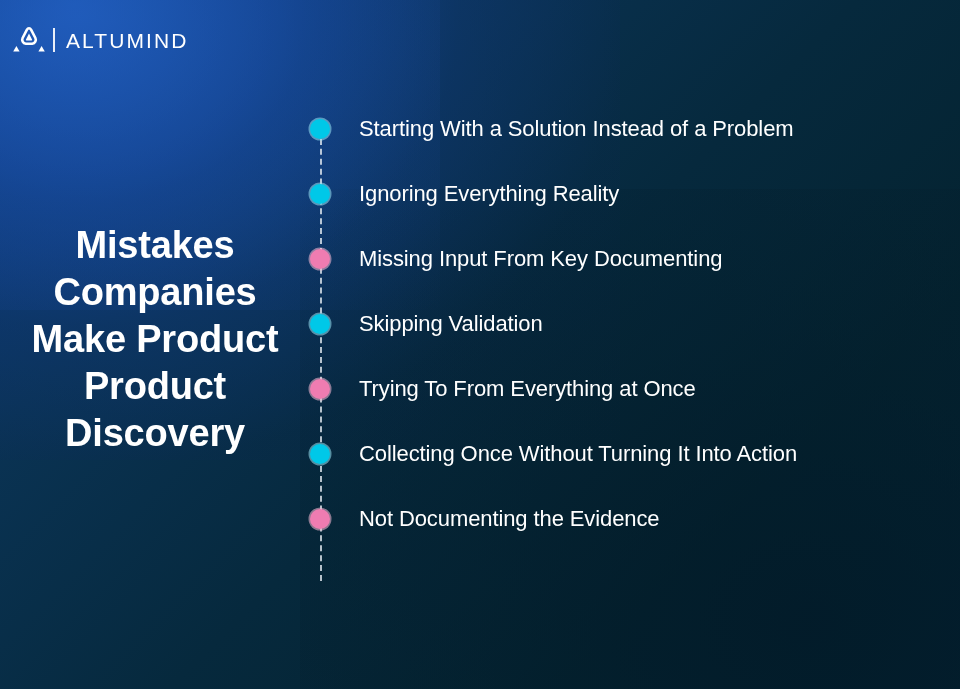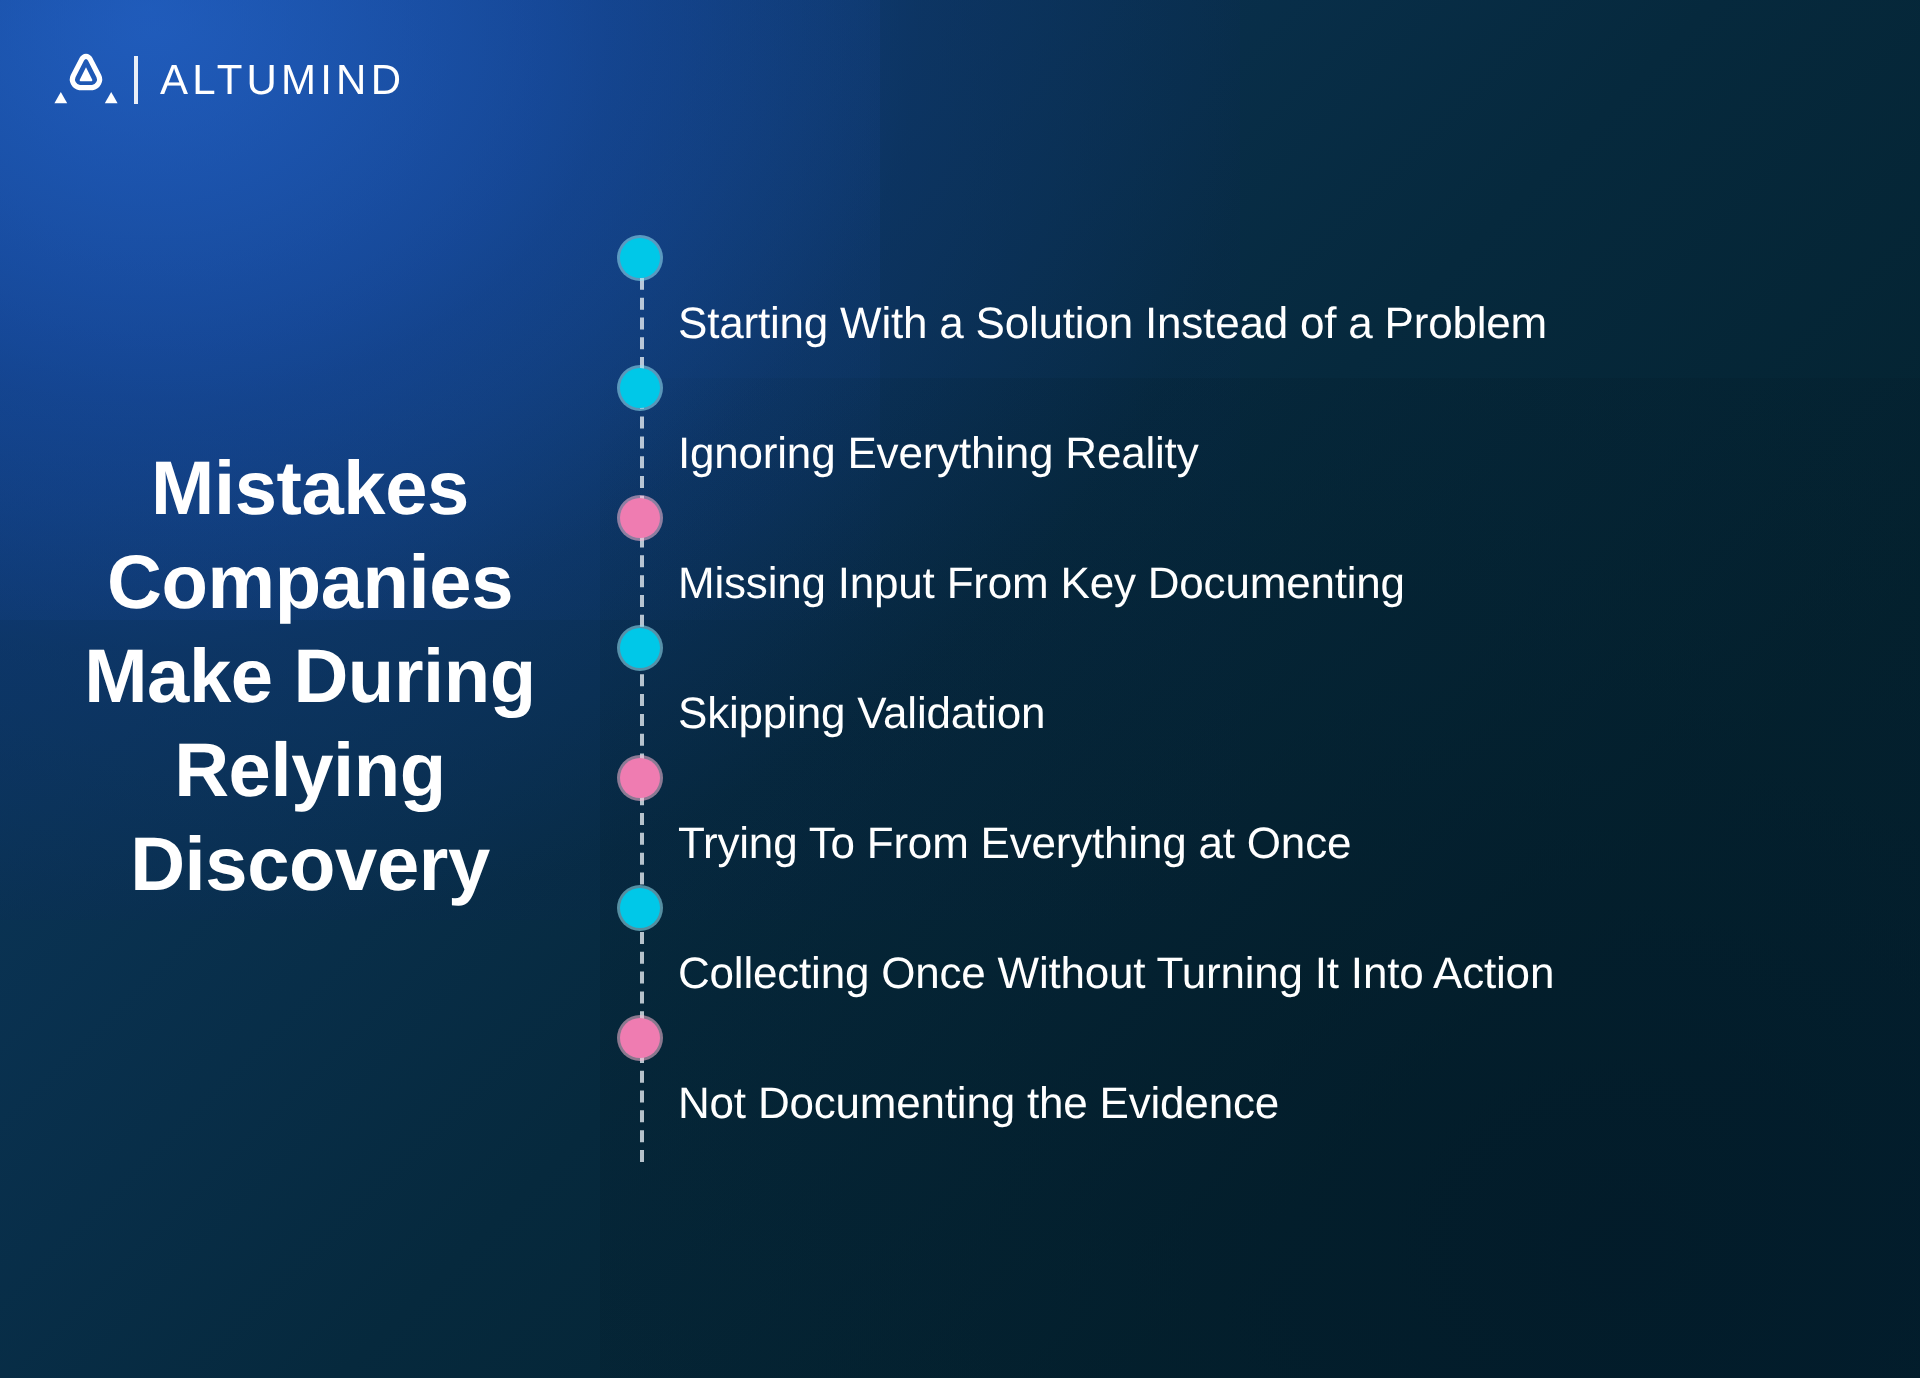--- a/index.html
+++ b/index.html
@@ -61,21 +61,21 @@
     height: 700px;
     background: radial-gradient(ellipse at 62% 62%,
                  rgba(2,26,40,0.78) 0%,
                  rgba(3,28,42,0.40) 48%,
                  rgba(4,32,48,0) 100%);
   }
 
   
   .brand {
     position: absolute;
-    left: 26px;
+    left: 12px;
     top: 24px;
     display: flex;
     align-items: center;
     height: 32px;
   }
   .brand-mark {
     width: 34px;
     height: 30px;
     display: block;
     flex: 0 0 auto;
@@ -124,21 +124,20 @@
     top: 23px;
     width: 0;
     height: 452px;
     border-left: 2px dashed rgba(226,234,240,0.80);
   }
   .tl-item {
     position: relative;
     height: 65px;
     display: flex;
     align-items: flex-start;
-    flex-direction: column;
   }
   .tl-dot {
     position: relative;
     z-index: 2;
     width: 20px;
     height: 20px;
     border-radius: 50%;
     flex: 0 0 auto;
     margin-top: 13px;
   }
@@ -175,21 +174,21 @@
     <svg class="brand-mark" viewBox="0 0 34 30">
       <path d="M17 3.2 C18.0 3.2 18.7 3.9 19.2 4.8 L23.4 13.0 C24.6 15.4 23.0 18.4 20.2 18.8 L13.8 18.8 C11.0 18.4 9.4 15.4 10.6 13.0 L14.8 4.8 C15.3 3.9 16.0 3.2 17 3.2 Z" fill="none" stroke="#ffffff" stroke-width="2.6"></path>
       <path d="M17 8.6 L20.0 14.6 Q20.5 15.6 19.4 15.6 L14.6 15.6 Q13.5 15.6 14.0 14.6 Z" fill="#ffffff"></path>
       <path d="M4.4 21.0 L7.6 26.6 L1.2 26.6 Z" fill="#ffffff"></path>
       <path d="M29.6 21.0 L32.8 26.6 L26.4 26.6 Z" fill="#ffffff"></path>
     </svg>
     <span class="brand-divider"></span>
     <span class="brand-word">ALTUMIND</span>
   </div>
 
-  <div class="headline">Mistakes Companies Make During Relying Discovery</div>
+  <div class="headline">Mistakes Companies Make Product Product Discovery</div>
 
   <div class="timeline">
     <div class="tl-line"></div>
 
     <div class="tl-item">
       <span class="tl-dot cyan"></span>
       <span class="tl-label">Starting With a Solution Instead of a Problem</span>
     </div>
 
 

